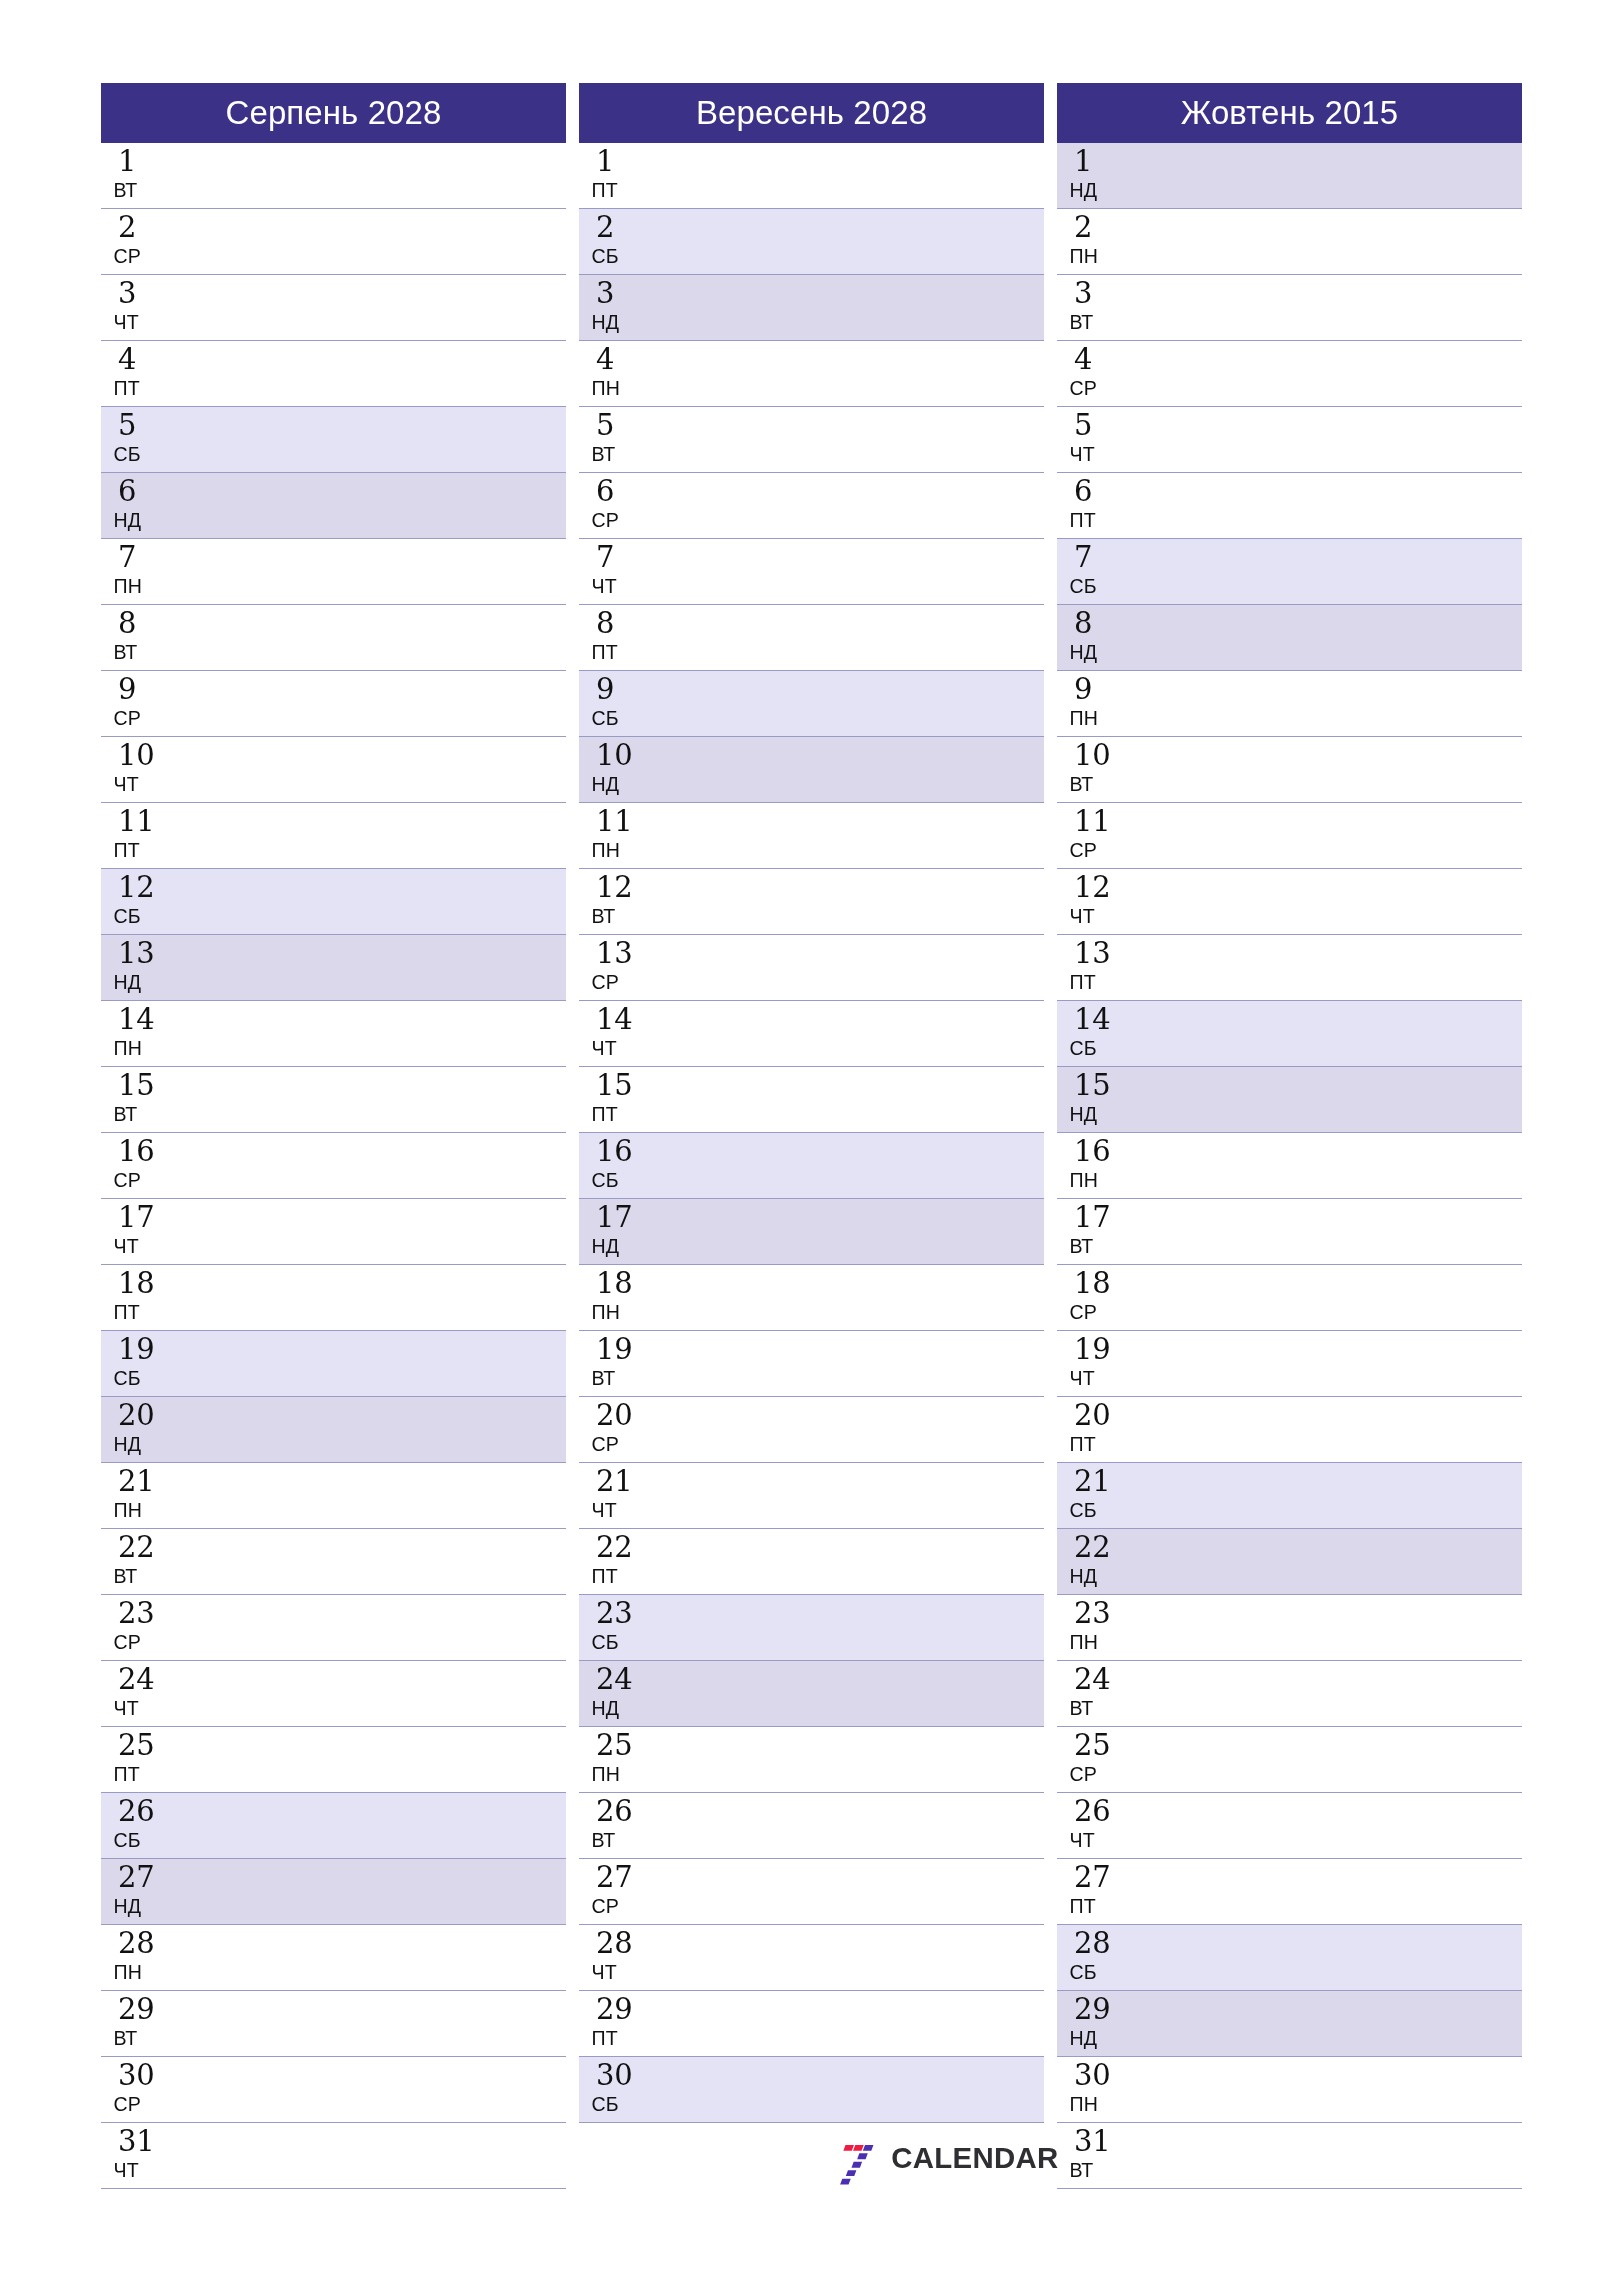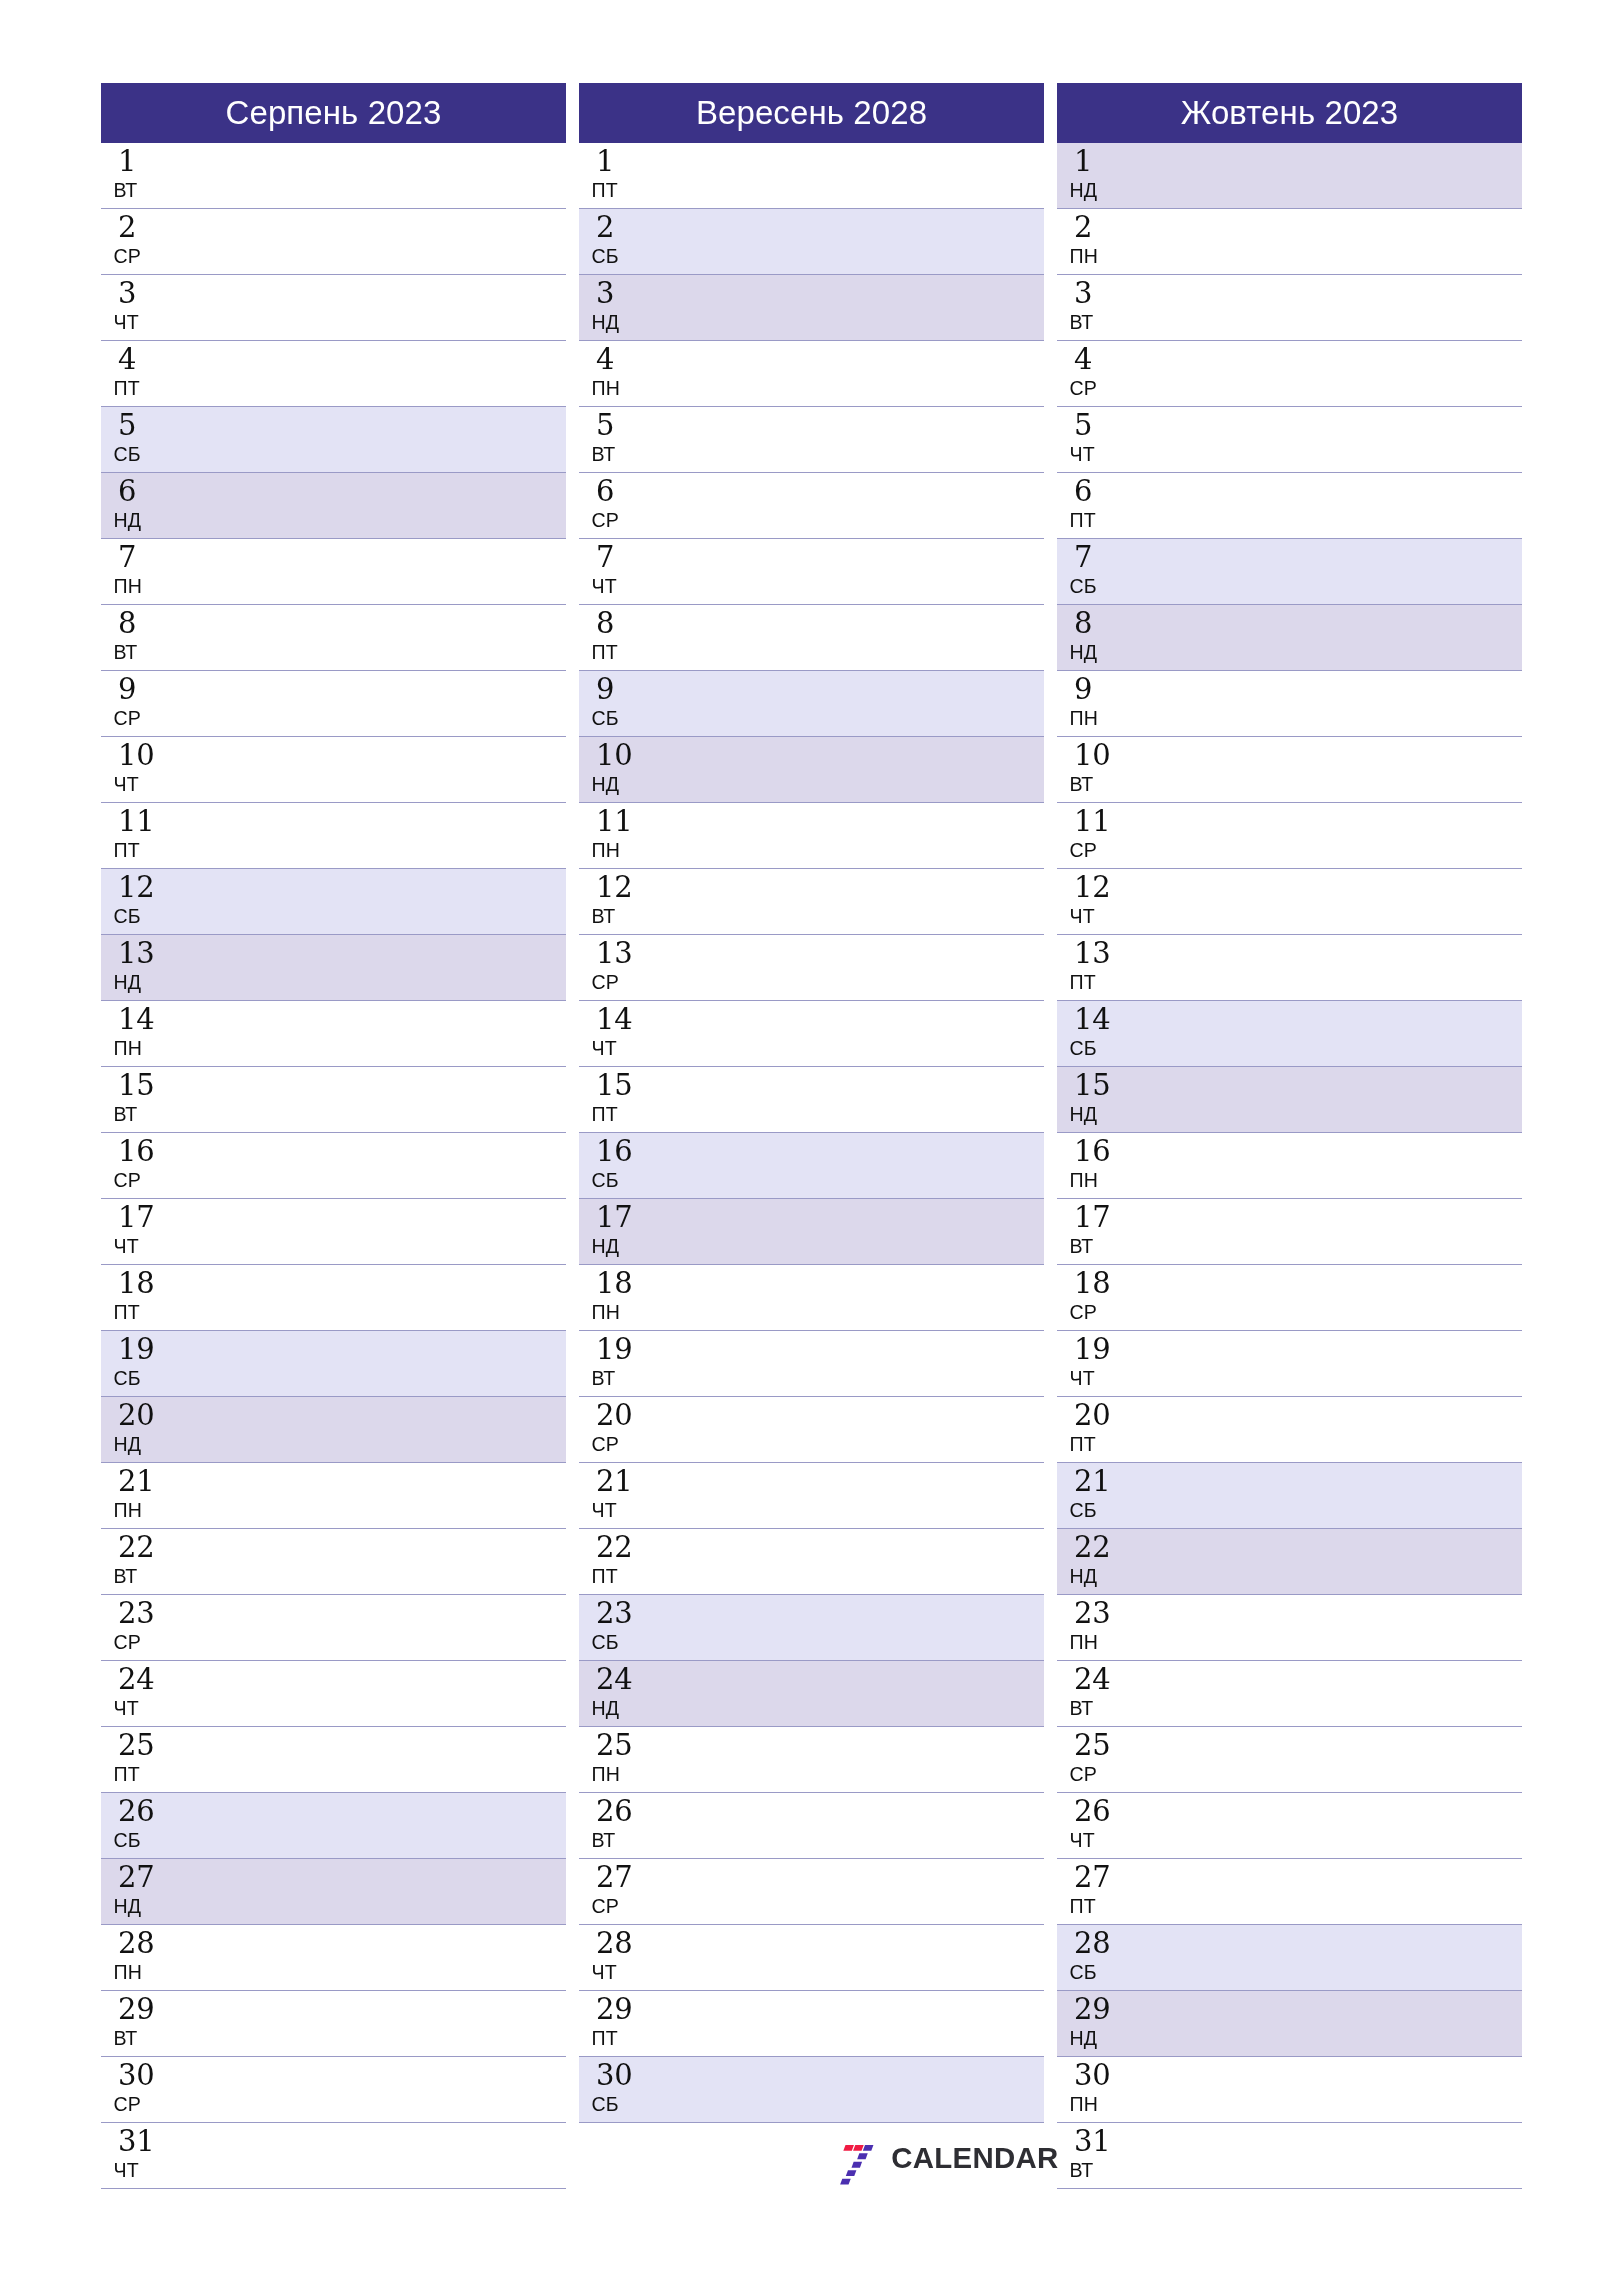--- a/index.html
+++ b/index.html
@@ -120,21 +120,21 @@
     letter-spacing: 0.3px;
     white-space: nowrap;
   }
 </style>
 </head>
 <body>
 
 <div id="planner">
 
   <div class="month-col">
-    <div class="month-header">Серпень 2023</div>
+    <div class="month-header">Серпень 2028</div>
     <div class="days-list">
         <div class="day-row">
           <div class="day-num">1</div>
           <div class="day-wd">ВТ</div>
         </div>
         <div class="day-row">
           <div class="day-num">2</div>
           <div class="day-wd">СР</div>
         </div>
         <div class="day-row">
@@ -376,21 +376,21 @@
           <div class="day-wd">ПТ</div>
         </div>
         <div class="day-row sat">
           <div class="day-num">30</div>
           <div class="day-wd">СБ</div>
         </div>
       </div>
   </div>
 
   <div class="month-col">
-    <div class="month-header">Жовтень 2023</div>
+    <div class="month-header">Жовтень 2015</div>
     <div class="days-list">
         <div class="day-row sun">
           <div class="day-num">1</div>
           <div class="day-wd">НД</div>
         </div>
         <div class="day-row">
           <div class="day-num">2</div>
           <div class="day-wd">ПН</div>
         </div>
         <div class="day-row">

